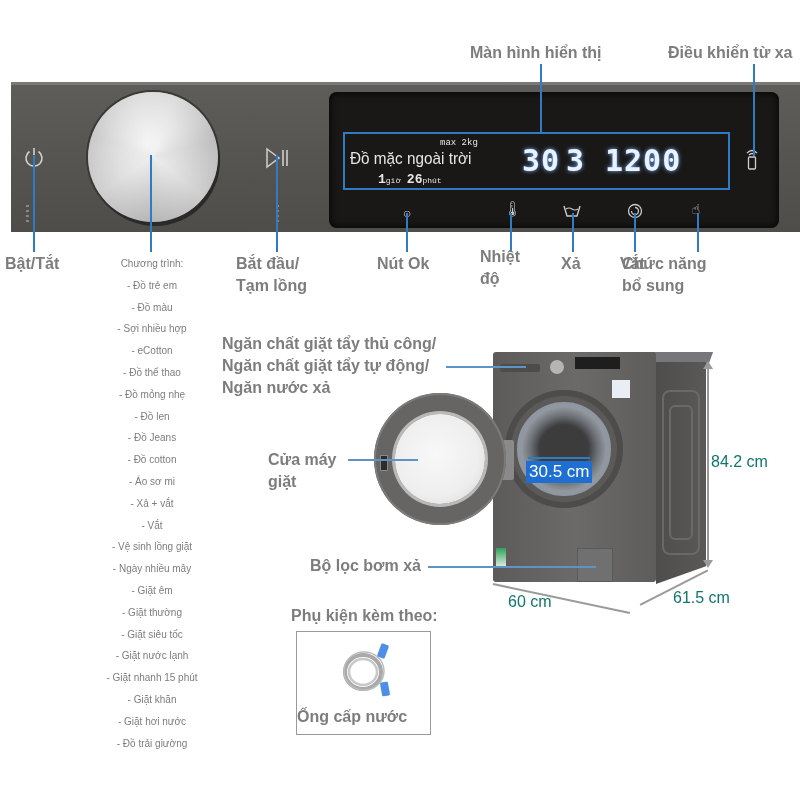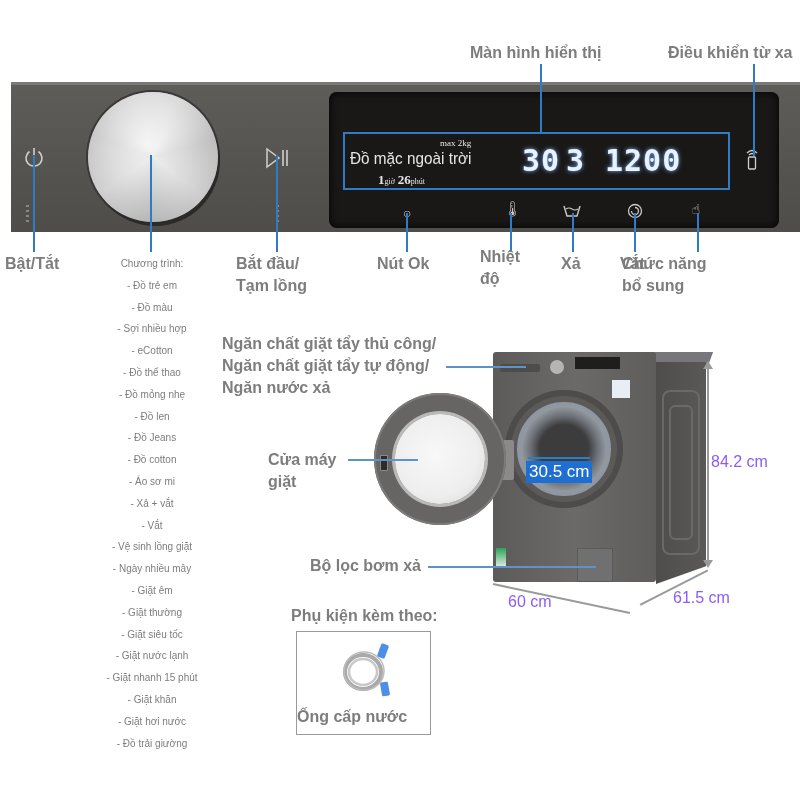--- a/index.html
+++ b/index.html
@@ -15,21 +15,21 @@
   .panel-top { position: absolute; left: 11px; top: 82px; width: 789px; height: 3px; background: #7b7976; }
   .display { position: absolute; left: 329px; top: 92px; width: 450px; height: 136px; background: #191817; border-radius: 8px; box-shadow: inset 0 0 8px #000; }
   .screen-box { position: absolute; left: 343px; top: 132px; width: 387px; height: 58px; border: 2px solid #2f7bc4; }
   .dial { position: absolute; left: 88px; top: 92px; width: 130px; height: 130px; border-radius: 50%;
           background: radial-gradient(circle at 45% 40%, #f2f2f2 0%, #d8d8d8 35%, #bdbdbd 65%, #9b9b9b 100%);
           box-shadow: 2px 4px 0 #2b2a29, 0 0 0 2px #3a3937; }
   .dial-sheen { position: absolute; left: 88px; top: 92px; width: 130px; height: 130px; border-radius: 50%;
           background: conic-gradient(from 20deg, rgba(255,255,255,.35), rgba(255,255,255,0) 15%, rgba(255,255,255,.3) 30%, rgba(255,255,255,0) 45%, rgba(255,255,255,.25) 60%, rgba(255,255,255,0) 75%, rgba(255,255,255,.3) 90%, rgba(255,255,255,.35)); }
   .dots { position: absolute; width: 3px; height: 20px; background: repeating-linear-gradient(#8a8885 0 2px, transparent 2px 5px); }
 
-  .disp-text { position: absolute; color: #e6e6e6; font-family: Liberation Serif, serif; white-space: nowrap; }
+  .disp-text { position: absolute; color: #e6e6e6; font-family: Liberation Mono, monospace; white-space: nowrap; }
   .seg { position: absolute; color: #e9f2ff; font-family: "DejaVu Sans Mono", monospace; font-size: 30px; letter-spacing: 1px; text-shadow: 0 0 4px #7fb2ff; font-weight: bold; }
   .disp-icon { position: absolute; color: #c9c9c9; font-size: 14px; line-height: 14px; text-align: center; width: 16px; }
 
   
   .prog-list { position: absolute; left: 62px; top: 253px; width: 180px; text-align: center; font-size: 10px; line-height: 21.8px; color: #7d7d7d; font-weight: 300; }
   .prog-list div { white-space: nowrap; }
 
   
   .machine-body { position: absolute; left: 493px; top: 352px; width: 163px; height: 230px; background: linear-gradient(90deg, #5c5b59, #6b6a68 50%, #5e5d5b); border-radius: 3px; }
   .machine-top { position: absolute; left: 493px; top: 352px; width: 215px; height: 14px; background: #77767a; transform: skewX(-20deg); transform-origin: left bottom; }
@@ -37,21 +37,21 @@
   .side-panel { position: absolute; left: 662px; top: 390px; width: 38px; height: 165px; border: 2px solid #6a6968; border-radius: 8px; }
   .side-panel2 { position: absolute; left: 669px; top: 405px; width: 24px; height: 135px; border: 2px solid #6a6968; border-radius: 6px; }
   .drum-ring { position: absolute; left: 505px; top: 390px; width: 118px; height: 118px; border-radius: 50%; background: #5b5a58; box-shadow: inset 0 0 0 6px #4d4c4a; }
   .drum-seal { position: absolute; left: 517px; top: 402px; width: 94px; height: 94px; border-radius: 50%; background: radial-gradient(circle, #3c3c3c 0 40%, #6c7077 55%, #a2a6ad 75%, #8c9097 100%); border: 4px solid #8f97a3; }
   .door-outer { position: absolute; left: 374px; top: 393px; width: 132px; height: 132px; border-radius: 50%; background: #666563; box-shadow: inset 0 0 0 2px #7c7b79; }
   .door-glass { position: absolute; left: 395px; top: 414px; width: 90px; height: 90px; border-radius: 50%; background: radial-gradient(circle at 45% 45%, #f8f8f8 0%, #eeeeee 60%, #d4d4d4 100%); box-shadow: 0 0 0 3px #b9b9b9; }
   .filter-door { position: absolute; left: 577px; top: 548px; width: 36px; height: 34px; background: #707070; border: 1px solid #5a5a5a; }
   .energy-label { position: absolute; left: 496px; top: 548px; width: 10px; height: 18px; background: linear-gradient(#2fa05a, #d7eadb); }
   .dim-badge { position: absolute; left: 526px; top: 461px; padding: 0 3px; background: #1e6fd1; color: #ffffff; font-size: 17px; line-height: 22px; font-weight: 300; }
 
-  .dim-text { position: absolute; font-size: 16px; color: #8b5cf6; font-weight: 300; white-space: nowrap; }
+  .dim-text { position: absolute; font-size: 16px; color: #0f766e; font-weight: 300; white-space: nowrap; }
   .acc-box { position: absolute; left: 296px; top: 631px; width: 135px; height: 104px; border: 1.5px solid #9a9a9a; background: #fff; }
 </style>
 </head>
 <body>
 
 <div class="lbl" style="left:470px; top:42px;">Màn hình hiển thị</div>
 <div class="lbl" style="left:668px; top:42px;">Điều khiển từ xa</div>
 
 <div class="panel"></div>
 <div class="panel-top"></div>

